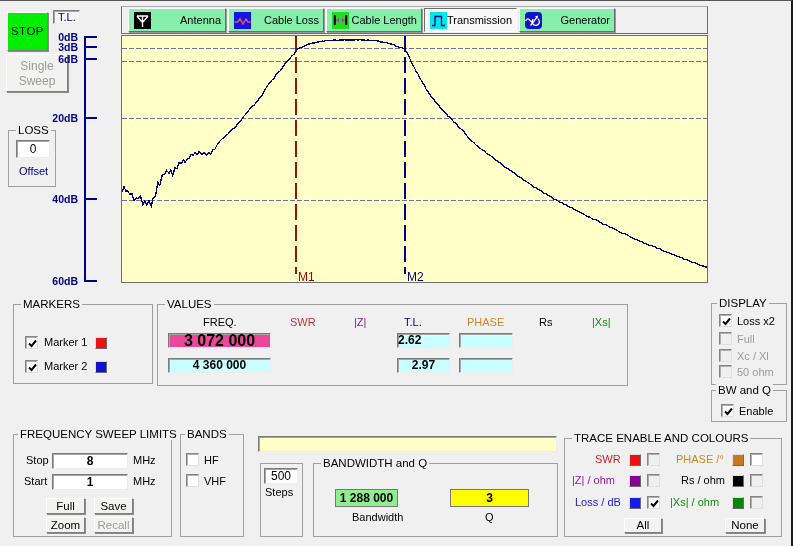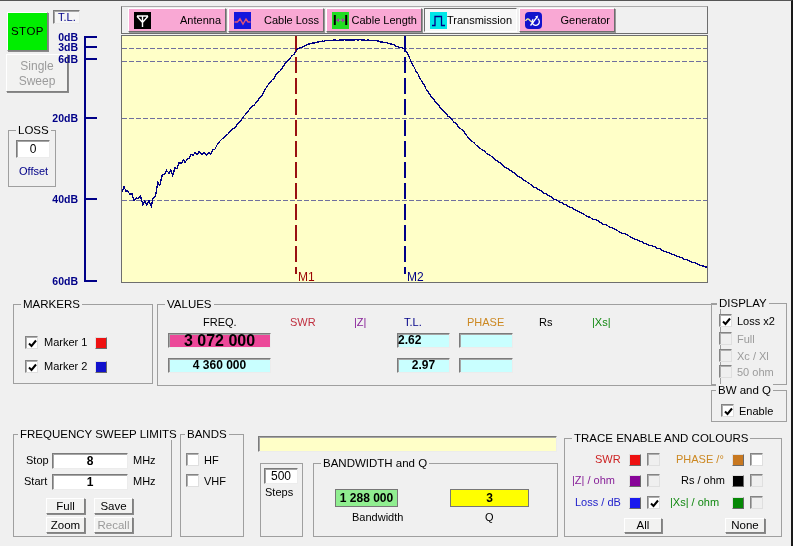--- a/index.html
+++ b/index.html
@@ -60,21 +60,21 @@
 <div class="abs" style="left:38px;top:51.5px;width:40px;text-align:right;font-size:10.5px;font-weight:bold;color:#000088;">6dB</div>
 <div class="abs" style="left:84px;top:115.5px;width:13px;height:2px;background:#000088;"></div>
 <div class="abs" style="left:38px;top:110.5px;width:40px;text-align:right;font-size:10.5px;font-weight:bold;color:#000088;">20dB</div>
 <div class="abs" style="left:84px;top:197px;width:13px;height:2px;background:#000088;"></div>
 <div class="abs" style="left:38px;top:192px;width:40px;text-align:right;font-size:10.5px;font-weight:bold;color:#000088;">40dB</div>
 <div class="abs" style="left:84px;top:279px;width:13px;height:2px;background:#000088;"></div>
 <div class="abs" style="left:38px;top:274px;width:40px;text-align:right;font-size:10.5px;font-weight:bold;color:#000088;">60dB</div>
 
 <div class="abs" style="left:120.5px;top:5px;width:587px;height:28px;border:1px solid;border-color:#aaa #6e6e6e #6e6e6e #6e6e6e;"></div>
 <style>
-.tbtn { position:absolute; top:7px; height:24px; background:#f9a8d4; white-space:nowrap;
+.tbtn { position:absolute; top:7px; height:24px; background:#86efac; white-space:nowrap;
   border:1px solid; border-color:#ffffff #6d6d6d #6d6d6d #ffffff;
   box-shadow:1px 1px 0 #999;
   font-size:12px; display:flex; align-items:center; }
 .tbtn .ic { width:17px; height:17px; margin-left:5px; flex:0 0 auto; }
 .tbtn .tx { flex:1; text-align:right; padding-right:4px; white-space:nowrap; font-size:11px; }
 </style>
 <div class="tbtn" style="left:128px;width:98px;">
   <svg class="ic" viewBox="0 0 17 17">
       <rect width="17" height="17" fill="#000"></rect>
       <path d="M3 4 H14 M3 4.2 L8.5 10.5 L14 4.2 M8.5 4 V15" stroke="#fff" stroke-width="1.4" fill="none"></path>
@@ -143,21 +143,21 @@
 <div class="t11" style="left:44px;top:335px;">Marker 1</div>
 <div class="sw" style="left:95px;top:336px;background:#ee1111;"></div>
 <div class="cb" style="left:25px;top:359px;">
     <svg width="11" height="11" viewBox="0 0 11 11">
       <path d="M2 5.5 L4.5 8 L9 2.5" fill="none" stroke="#000" stroke-width="2"></path>
     </svg>
   </div>
 <div class="t11" style="left:44px;top:359px;">Marker 2</div>
 <div class="sw" style="left:95px;top:360px;background:#1111cc;"></div>
 
-<div class="grp" style="left:157px;top:303px;width:564px;height:82px;">
+<div class="grp" style="left:157px;top:303px;width:471px;height:82px;">
   <span class="lbl">VALUES</span>
 </div>
 <div class="t11" style="left:203px;top:315px;">FREQ.</div>
 <div class="t11" style="left:290px;top:315px;color:#c03040;">SWR</div>
 <div class="t11" style="left:354px;top:315px;color:#882299;">|Z|</div>
 <div class="t11 navy" style="left:404px;top:315px;">T.L.</div>
 <div class="t11" style="left:467px;top:315px;color:#cc8822;">PHASE</div>
 <div class="t11" style="left:539px;top:315px;">Rs</div>
 <div class="t11" style="left:592px;top:315px;color:#118811;">|Xs|</div>
 

